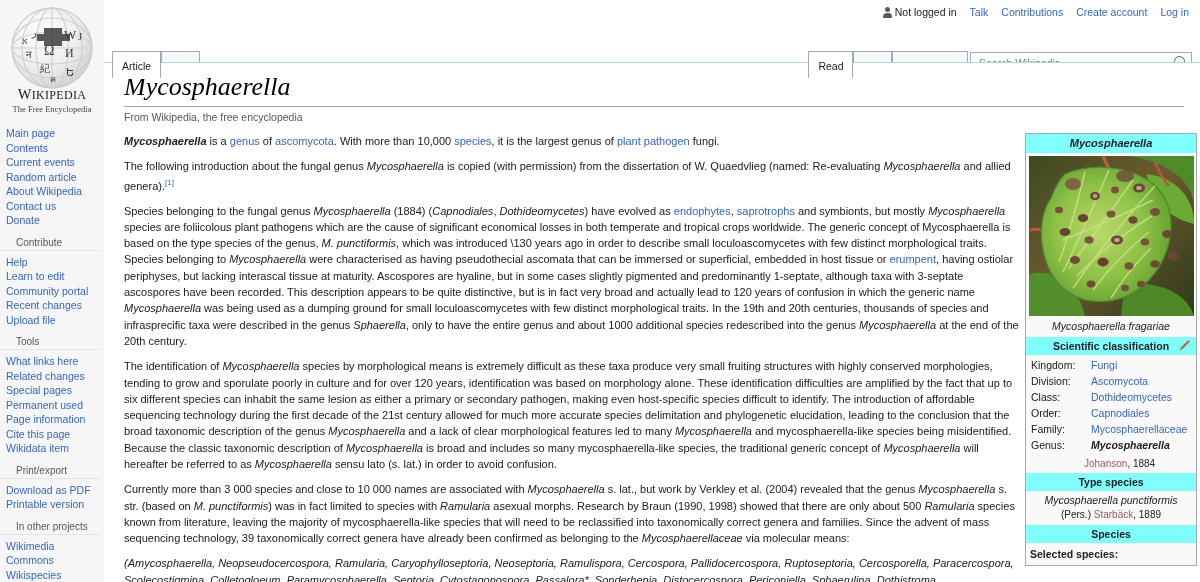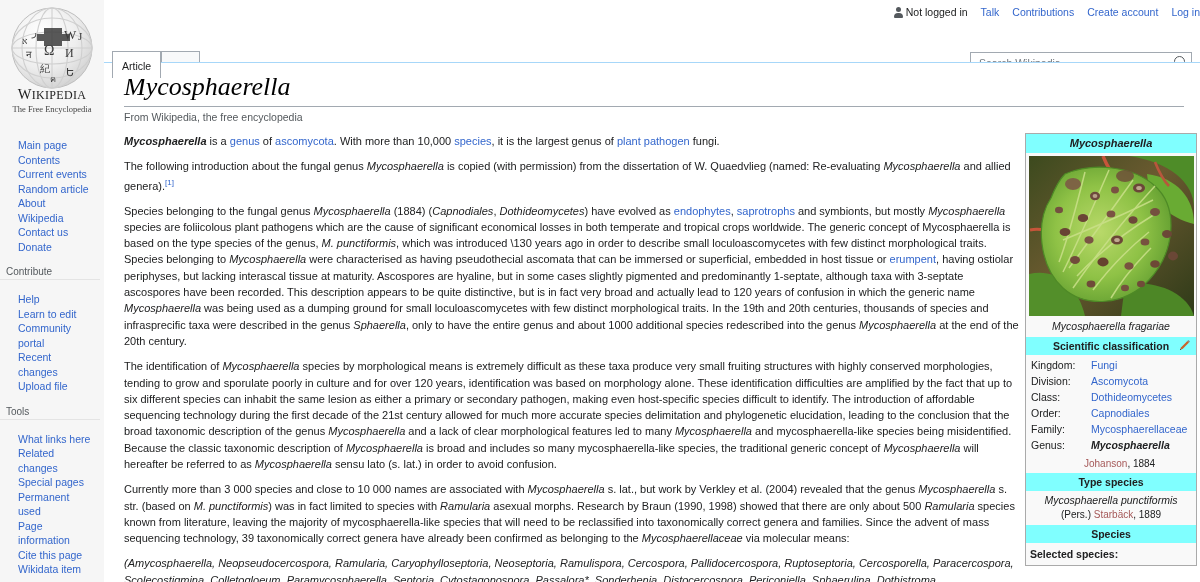--- a/index.html
+++ b/index.html
@@ -10,21 +10,21 @@
     background: #ffffff;
     font-family: "Liberation Sans", sans-serif;
     font-size: 11px;
     color: #202122;
   }
   a, .link { color: #3366cc; text-decoration: none; cursor: pointer; }
 
   
   #personal-bar {
     position: absolute;
-    top: 6px; right: 0;
+    top: 6px; right: 11px;
     display: flex; align-items: center; gap: 13px;
     font-size: 10.5px;
     z-index: 20;
   }
   #personal-bar .pb-item { white-space: nowrap; color:#3366cc; }
   #personal-bar .pb-notlogged { color:#202122; display:flex; align-items:center; gap:3px; }
   .user-glyph {
     display:inline-block; width:9px; height:10px; position:relative;
   }
   .user-glyph::before {
@@ -62,25 +62,25 @@
   }
   .wordmark .sc { font-size: 12px; }
   .tagline {
     font-family: "Liberation Serif", serif;
     font-size: 8.5px; color: #444; margin-top: 1px;
   }
   #nav-sections { padding: 8px 0 0 0; }
   .nav-section { margin-bottom: 9px; }
   .nav-heading {
     font-size: 10px; color: #54595d;
-    padding: 0 0 2px 6px;
+    padding: 0 0 2px 16px;
     border-bottom: 1px solid #e4e4e4;
     margin: 0 4px 4px 0;
   }
-  .nav-list { list-style: none; margin: 12px; padding: 0; }
+  .nav-list { list-style: none; margin: 0; padding: 0; }
   .nav-list li { padding: 0 0 0 6px; line-height: 14.5px; }
   .nav-list li a { font-size: 10.5px; color: #3366cc; }
 
   
   #head-area {
     position: absolute; left: 104px; top: 0; right: 0; height: 78px;
   }
   #tabs-left {
     position: absolute; left: 8px; bottom: 0;
     display: flex; align-items: flex-end;
@@ -334,20 +334,25 @@
   <span class="pb-item link">Contributions</span>
   <span class="pb-item link">Create account</span>
   <span class="pb-item link">Log in</span>
 </div>
 
 <div id="head-area">
   <div id="tabs-left">
       <div class="vtab selected">Article</div>
       <div class="vtab">Talk</div>
     </div>
+  <div id="tabs-right">
+      <div class="vtab selected">Read</div>
+      <div class="vtab">Edit</div>
+      <div class="vtab">View history</div>
+    </div>
   <div id="search-box">
     <input id="search-input" type="text" placeholder="Search Wikipedia" style="">
     <span class="magnifier"></span>
   </div>
 </div>
 <div id="tab-underline"></div>
 
 <div id="content">
   <h1 id="firstHeading">Mycosphaerella</h1>
   <div id="siteSub">From Wikipedia, the free encyclopedia</div>

